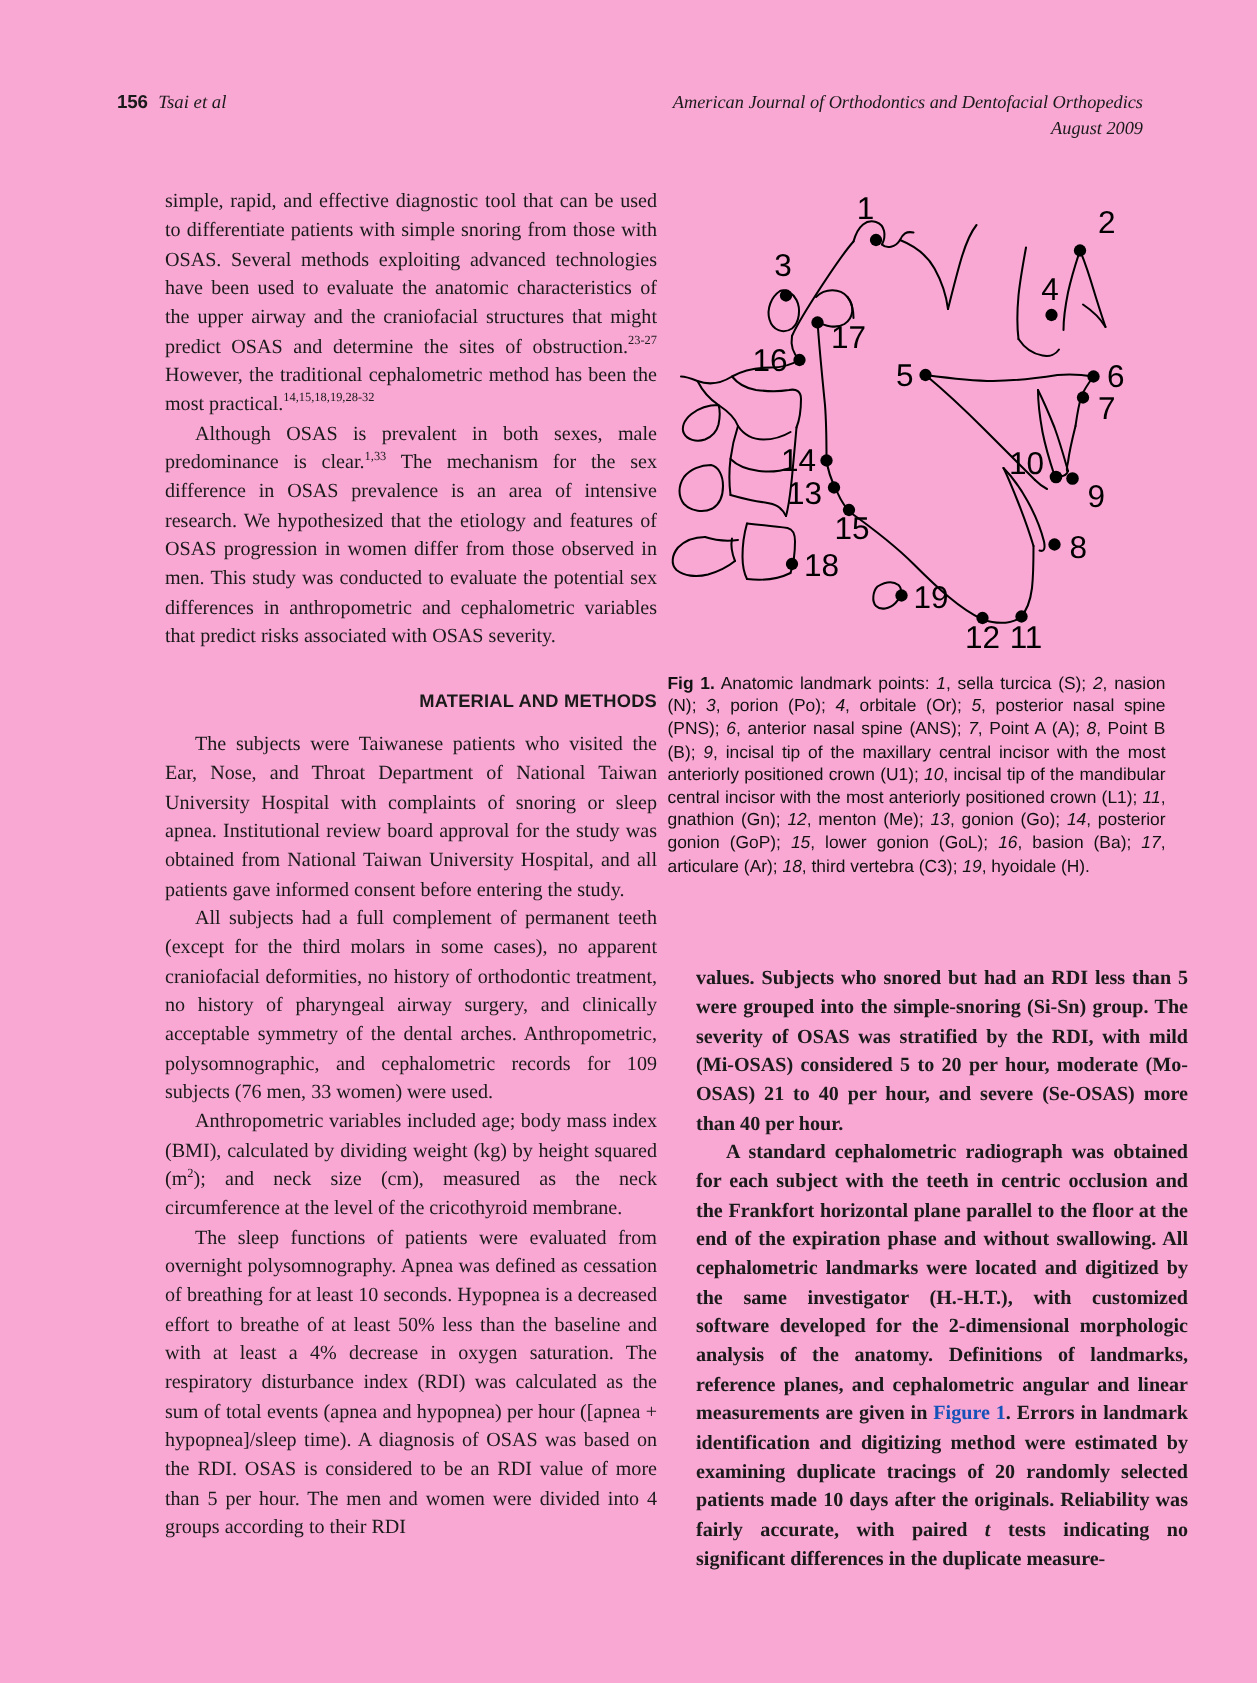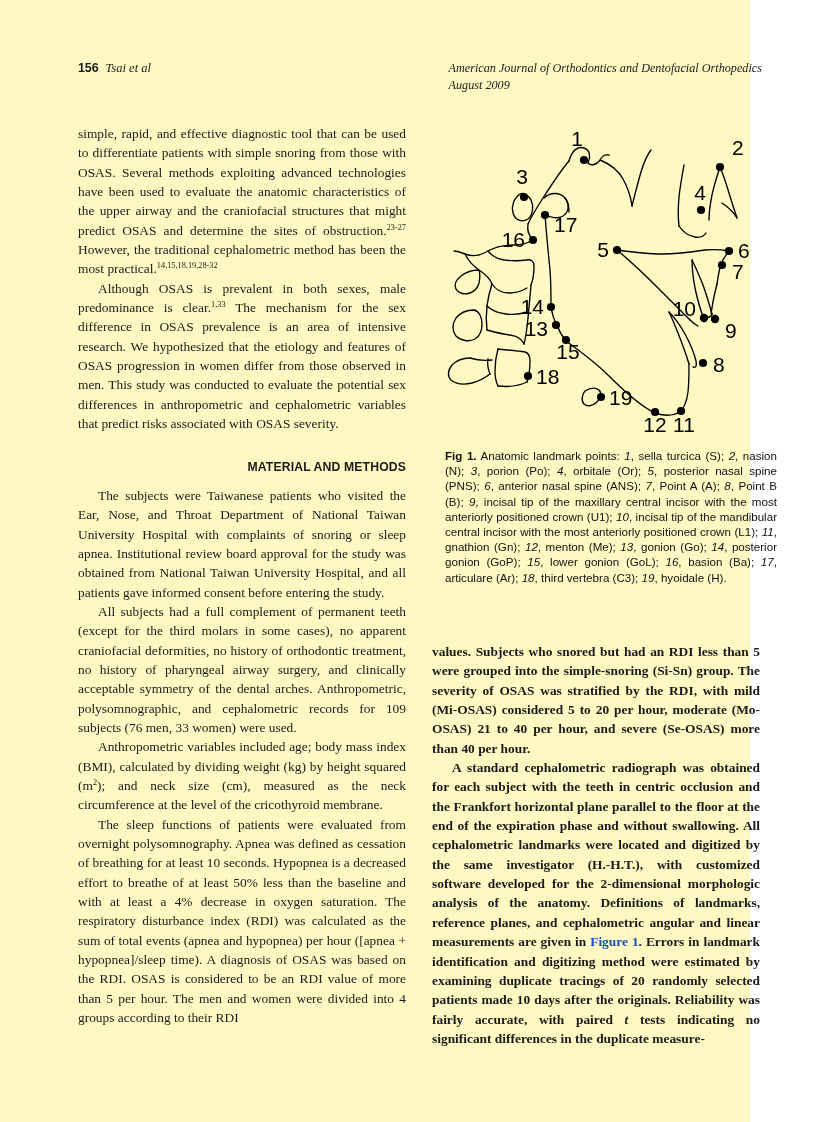--- a/index.html
+++ b/index.html
@@ -12,23 +12,23 @@
     height: 1122px;
     position: relative;
     font-family: "Liberation Serif", serif;
     color: #1a1a1a;
     overflow: hidden;
   }
 
   .page {
     position: absolute;
     left: 0; top: 0;
-    width: 750px;
+    width: 838px;
     height: 1122px;
-    background: #fef9c3;
+    background: #f9a8d4;
   }
 
   
   .running-head {
     position: absolute;
     left: 78px;
     top: 60px;
     width: 684px;
     height: 46px;
   }
@@ -48,36 +48,38 @@
   }
   .rh-authors {
     font-style: italic;
     font-size: 12.5px;
     margin-left: 7px;
   }
   .rh-right {
     position: absolute;
     right: 0;
     top: 0;
+    text-align: right;
     font-style: italic;
     font-size: 12.2px;
     line-height: 16.5px;
   }
   .rh-journal { display: block; white-space: nowrap; }
   .rh-date { display: block; white-space: nowrap; }
 
   
   .col {
     position: absolute;
     width: 328px;
     font-size: 13.4px;
     line-height: 19.35px;
     text-align: justify;
     text-justify: inter-word;
     hyphens: none;
+    margin-left: 32px;
   }
   .col-left  { left: 78px;  top: 124px; }
   .col-right { left: 432px; top: 124px; }
 
   .col p {
     margin: 0;
     text-indent: 20px;
   }
   .col p.noindent { text-indent: 0; }
 

